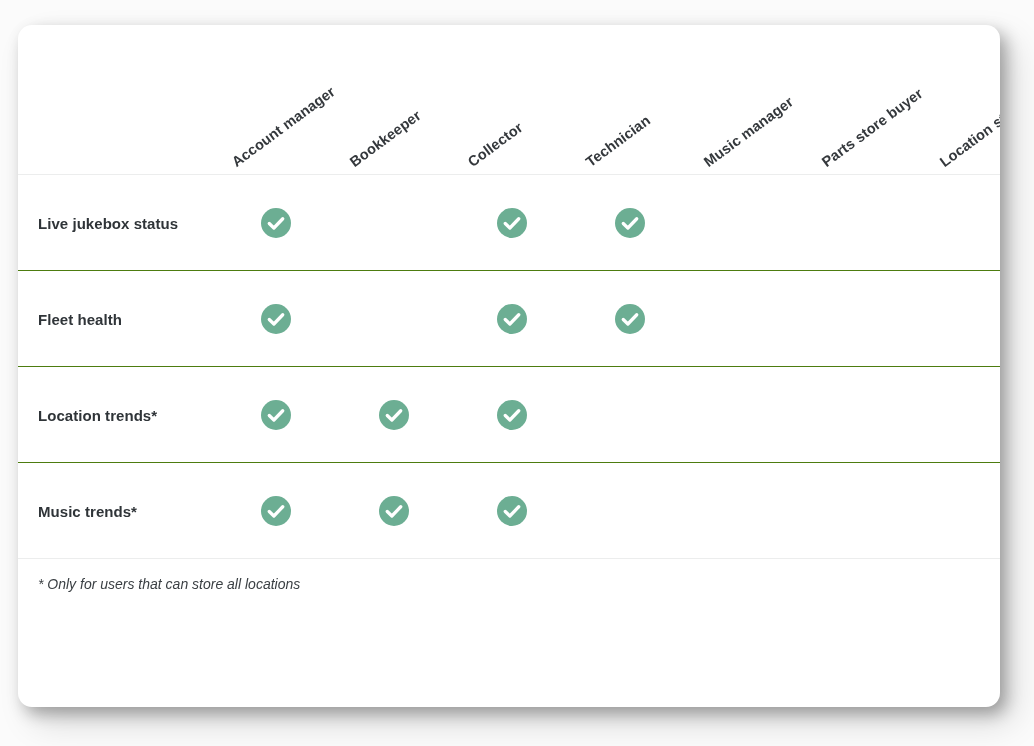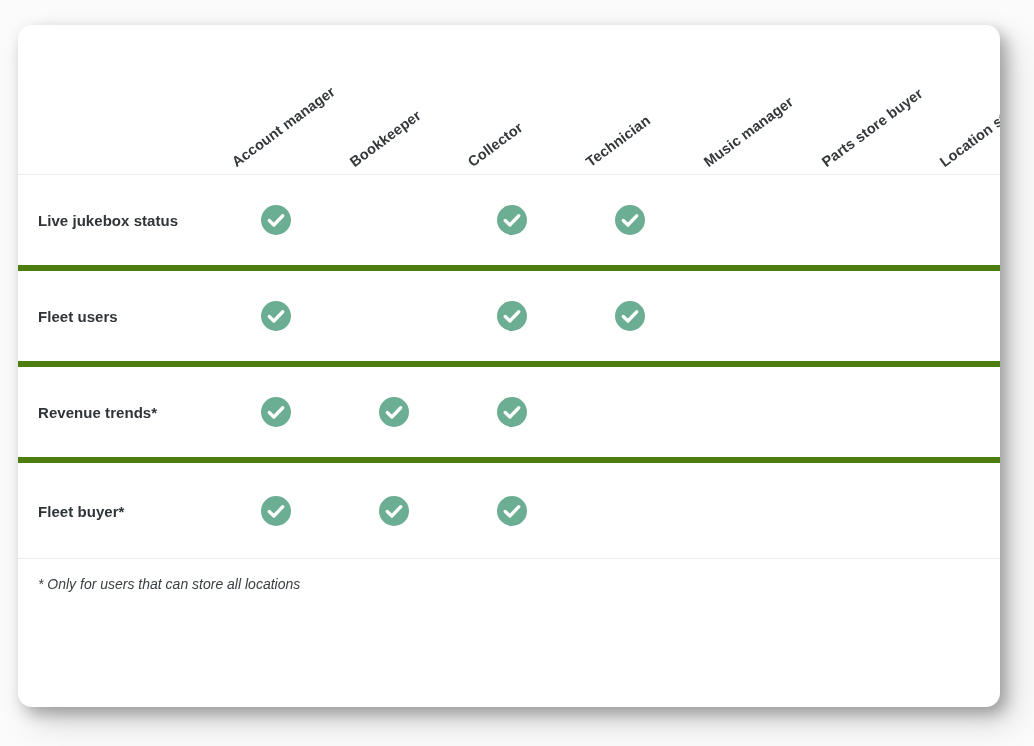--- a/index.html
+++ b/index.html
@@ -48,21 +48,21 @@
     font-weight: 600;
     color: #34383c;
     letter-spacing: 0.1px;
     line-height: 1;
   }
 
   
   .matrix-row {
     position: relative;
     height: 96px;
-    border-bottom: 6px solid #4d7c0f;
+    border-bottom: 1px solid #4d7c0f;
     box-sizing: border-box;
   }
   .matrix-row:last-of-type {
     border-bottom: 1px solid #eceded;
   }
   .row-label {
     position: absolute;
     left: 20px;
     top: 50%;
     transform: translateY(-50%);
@@ -149,21 +149,21 @@
           <svg class="check-badge" viewBox="0 0 24 24">
             <circle cx="12" cy="12" r="12"></circle>
             <path d="M6.6 12.4 L10.3 16 L17.4 8.6"></path>
           </svg>
         </div>
         <div class="cell" style="left: 730px;"></div>
         <div class="cell" style="left: 848px;"></div>
         <div class="cell" style="left: 966px;"></div>
       </div>
       <div class="matrix-row">
-        <span class="row-label">Fleet users</span>
+        <span class="row-label">Fleet health</span>
         <div class="cell" style="left: 258px;">
           <svg class="check-badge" viewBox="0 0 24 24">
             <circle cx="12" cy="12" r="12"></circle>
             <path d="M6.6 12.4 L10.3 16 L17.4 8.6"></path>
           </svg>
         </div>
         <div class="cell" style="left: 376px;"></div>
         <div class="cell" style="left: 494px;">
           <svg class="check-badge" viewBox="0 0 24 24">
             <circle cx="12" cy="12" r="12"></circle>
@@ -174,21 +174,21 @@
           <svg class="check-badge" viewBox="0 0 24 24">
             <circle cx="12" cy="12" r="12"></circle>
             <path d="M6.6 12.4 L10.3 16 L17.4 8.6"></path>
           </svg>
         </div>
         <div class="cell" style="left: 730px;"></div>
         <div class="cell" style="left: 848px;"></div>
         <div class="cell" style="left: 966px;"></div>
       </div>
       <div class="matrix-row">
-        <span class="row-label">Revenue trends*</span>
+        <span class="row-label">Location trends*</span>
         <div class="cell" style="left: 258px;">
           <svg class="check-badge" viewBox="0 0 24 24">
             <circle cx="12" cy="12" r="12"></circle>
             <path d="M6.6 12.4 L10.3 16 L17.4 8.6"></path>
           </svg>
         </div>
         <div class="cell" style="left: 376px;">
           <svg class="check-badge" viewBox="0 0 24 24">
             <circle cx="12" cy="12" r="12"></circle>
             <path d="M6.6 12.4 L10.3 16 L17.4 8.6"></path>
@@ -199,21 +199,21 @@
             <circle cx="12" cy="12" r="12"></circle>
             <path d="M6.6 12.4 L10.3 16 L17.4 8.6"></path>
           </svg>
         </div>
         <div class="cell" style="left: 612px;"></div>
         <div class="cell" style="left: 730px;"></div>
         <div class="cell" style="left: 848px;"></div>
         <div class="cell" style="left: 966px;"></div>
       </div>
       <div class="matrix-row">
-        <span class="row-label">Fleet buyer*</span>
+        <span class="row-label">Music trends*</span>
         <div class="cell" style="left: 258px;">
           <svg class="check-badge" viewBox="0 0 24 24">
             <circle cx="12" cy="12" r="12"></circle>
             <path d="M6.6 12.4 L10.3 16 L17.4 8.6"></path>
           </svg>
         </div>
         <div class="cell" style="left: 376px;">
           <svg class="check-badge" viewBox="0 0 24 24">
             <circle cx="12" cy="12" r="12"></circle>
             <path d="M6.6 12.4 L10.3 16 L17.4 8.6"></path>

